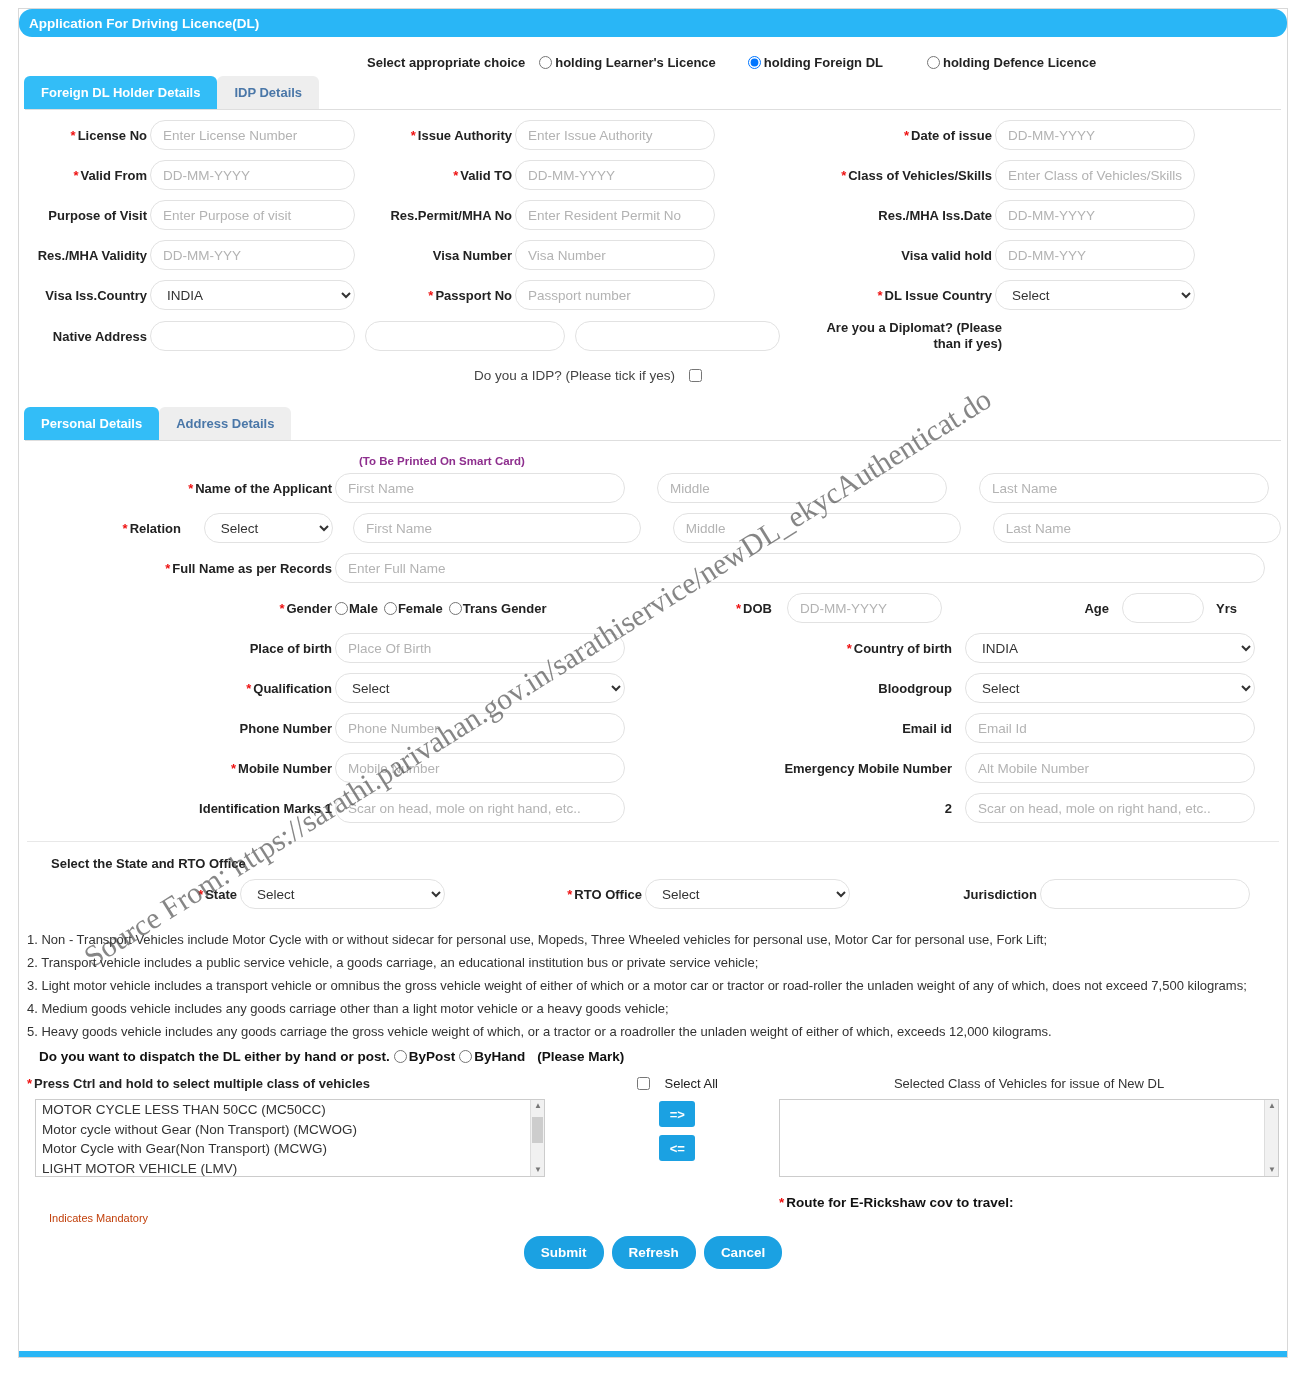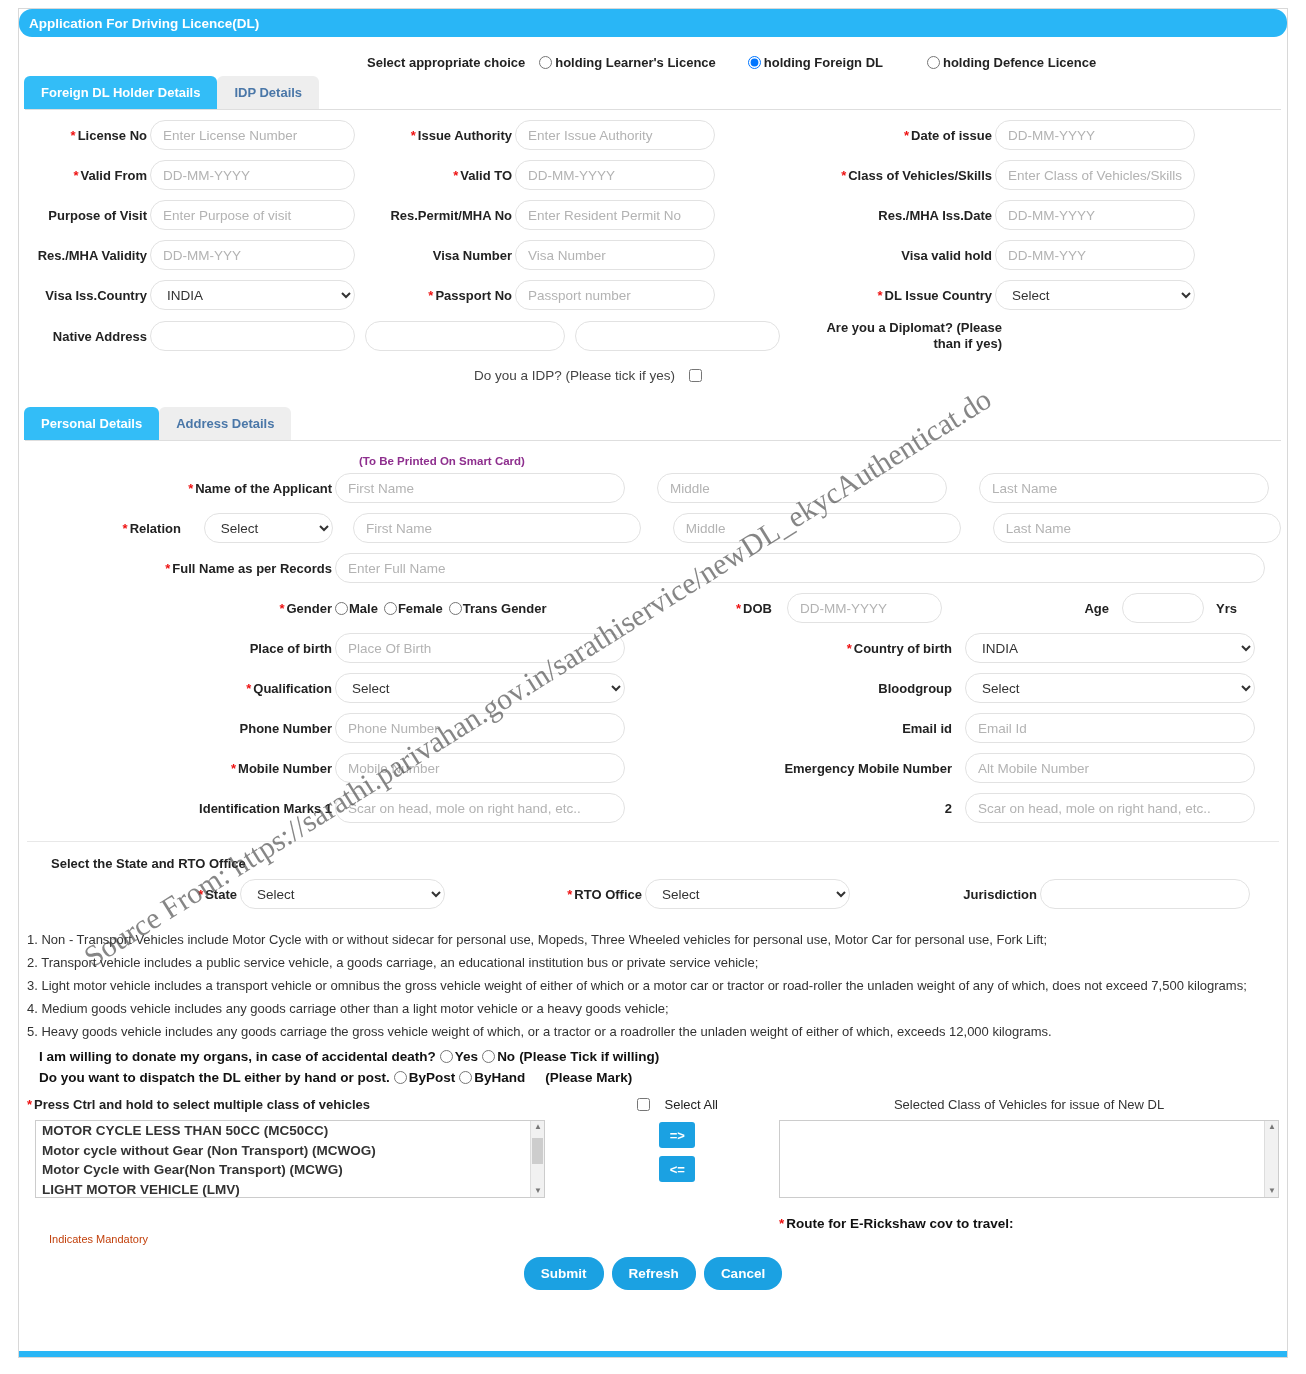--- a/index.html
+++ b/index.html
@@ -117,21 +117,21 @@
   .vmid  { width:230px; display:flex; flex-direction:column; align-items:center; }
   .vright{ flex:1; }
   .pressctrl { font-weight:bold; font-size:13px; color:#222; }
   .selall { display:flex; align-items:center; font-size:13px; color:#222; justify-content:center;gap:14px; }
   .selall input { margin:0 1px 0 0; }
   .multilist {
     margin:8px 0 0 8px; width:510px; height:78px;
     border:1px solid #ccc; overflow:hidden; position:relative;
     background:#fff; font-size:13.5px; color:#333;
   }
-  .multilist .li { padding:1px 6px; line-height:17.5px;font-weight:bold; }
+  .multilist .li { padding:1px 6px; line-height:17.5px; }
   .sbar { position:absolute; right:0; top:0; width:14px; height:100%; background:#f1f1f1; border-left:1px solid #ddd; }
   .sbar .thumb { position:absolute; top:17px; left:1px; width:11px; height:26px; background:#cdcdcd; }
   .sbar .up, .sbar .dn { position:absolute; left:3px; font-size:8px; color:#777; }
   .sbar .up { top:1px; } .sbar .dn { bottom:2px; }
 
   .arrowbtn {
     width:36px; height:26px; background:#1ba1e2; color:#fff;
     border:none; border-radius:3px; margin-bottom:8px;
     font-size:13px; font-weight:bold; cursor:pointer;
     font-family:"Liberation Sans", sans-serif;
@@ -423,44 +423,32 @@
   </div>
 
   <div class="notes">
     <p>1. Non - Transport Vehicles include Motor Cycle with or without sidecar for personal use, Mopeds, Three Wheeled vehicles for personal use, Motor Car for personal use, Fork Lift;</p>
     <p>2. Transport vehicle includes a public service vehicle, a goods carriage, an educational institution bus or private service vehicle;</p>
     <p>3. Light motor vehicle includes a transport vehicle or omnibus the gross vehicle weight of either of which or a motor car or tractor or road-roller the unladen weight of any of which, does not exceed 7,500 kilograms;</p>
     <p>4. Medium goods vehicle includes any goods carriage other than a light motor vehicle or a heavy goods vehicle;</p>
     <p>5. Heavy goods vehicle includes any goods carriage the gross vehicle weight of which, or a tractor or a roadroller the unladen weight of either of which, exceeds 12,000 kilograms.</p>
   </div>
 
-  <div class="qrow">
-    <span>I am willing to donate my organs, in case of accidental death?</span>
-    <label class="opt">
-        <input type="radio" name="organ" style="">
-        <span>Yes</span>
-      </label>
-    <label class="opt">
-        <input type="radio" name="organ" style="">
-        <span>No</span>
-      </label>
-    <span style="margin-left:4px">(Please Tick if willing)</span>
-  </div>
 
   <div class="qrow">
     <span>Do you want to dispatch the DL either by hand or post.</span>
     <label class="opt">
         <input type="radio" name="disp" style="">
         <span>ByPost</span>
       </label>
     <label class="opt">
         <input type="radio" name="disp" style="">
         <span>ByHand</span>
       </label>
-    <span style="margin-left:20px">(Please Mark)</span>
+    <span style="margin-left:12px">(Please Mark)</span>
   </div>
 
   <div class="vehwrap">
     <div class="vleft">
       <div class="pressctrl"><span class="req">*</span><span>Press Ctrl and hold to select multiple class of vehicles</span></div>
       <div class="multilist">
         <div class="li">MOTOR CYCLE LESS THAN 50CC (MC50CC)</div>
         <div class="li">Motor cycle without Gear (Non Transport) (MCWOG)</div>
         <div class="li">Motor Cycle with Gear(Non Transport) (MCWG)</div>
         <div class="li">LIGHT MOTOR VEHICLE (LMV)</div>

